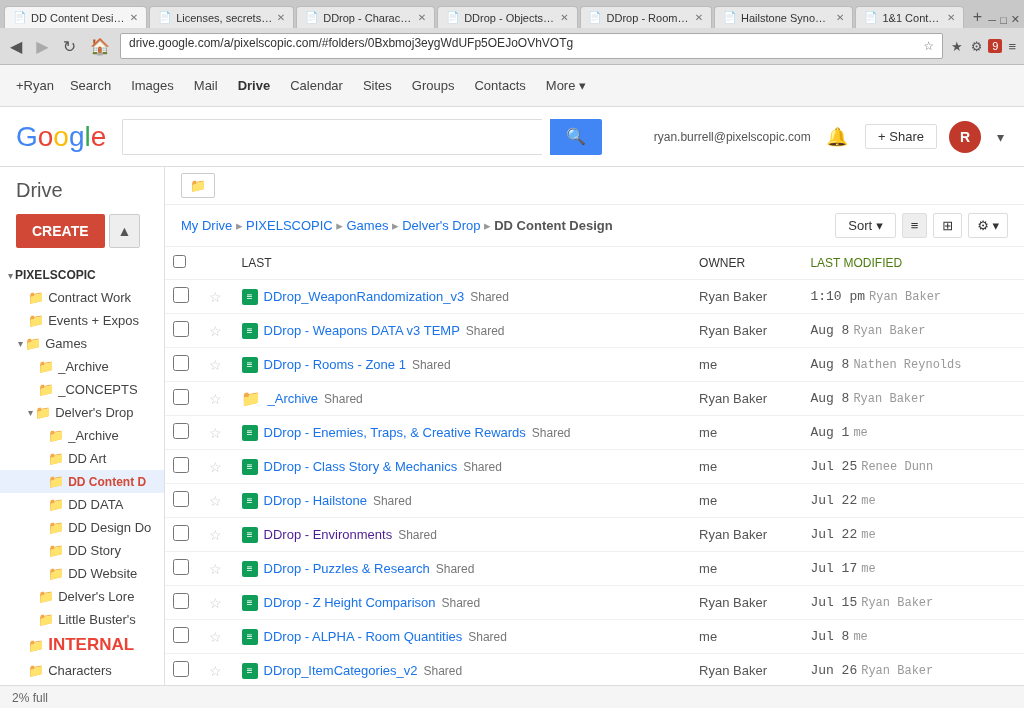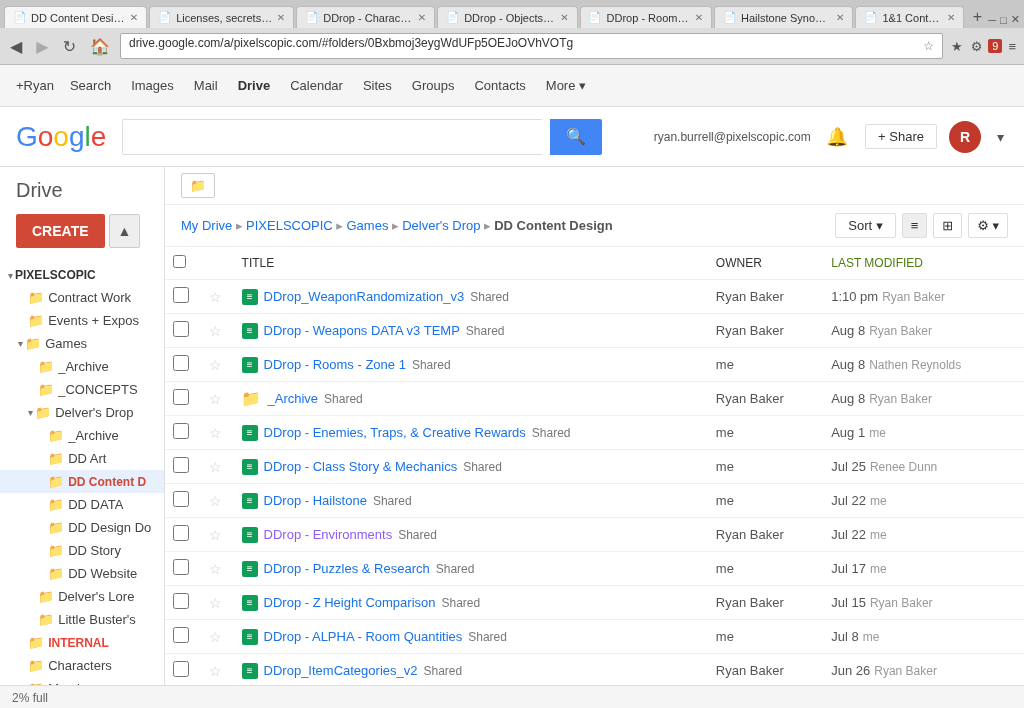--- a/index.html
+++ b/index.html
@@ -75,21 +75,21 @@
 
     .file-table { width: 100%; border-collapse: collapse; }
     .file-table th { text-align: left; padding: 8px 8px; font-size: 12px; color: #333; border-bottom: 1px solid #eee; font-weight: normal; }
     .file-table th.sortable { color: #4d7c0f; cursor: pointer; }
     .file-table td { padding: 7px 8px; font-size: 13px; border-bottom: 1px solid #f0f0f0; vertical-align: middle; }
     .file-name-cell { display: flex; align-items: center; gap: 6px; }
     .file-checkbox { width: 16px; height: 16px; margin-right: 4px; }
     .star-icon { color: #ccc; font-size: 14px; cursor: pointer; margin-right: 4px; }
     .shared-label { color: #777; font-size: 12px; }
     .owner-cell { color: #555; font-size: 13px; }
-    .date-cell { color: #555; font-size: 13px; }
+    .date-cell { color: #555; font-size: 13px; font-family: Liberation Mono, monospace; }
     .date-sub { color: #999; font-size: 12px; margin-left: 4px; }
 
     
     .status-bar { background: #f5f5f5; border-top: 1px solid #ddd; display: flex; align-items: center; justify-content: space-between; padding: 0 12px; height: 24px; font-size: 12px; color: #666; }
     .status-left { }
     .status-right { }
 
     .folder-btn-bar { padding: 6px 16px; border-bottom: 1px solid #eee; }
     .new-folder-btn { background: none; border: 1px solid #ccc; padding: 4px 8px; border-radius: 2px; cursor: pointer; font-size: 13px; color: #555; }
   </style>
@@ -300,21 +300,21 @@
         <div class="sidebar-item">
     <span style="display:inline-block;width:20px;"></span>
     <span style="display:inline-block;width:10px;"></span>
     <span style="color:#f0a030;margin-right:4px;font-size:13px;">📁</span>
     <span style="">Little Buster's</span>
   </div>
         <div class="sidebar-item">
     <span style="display:inline-block;width:10px;"></span>
     <span style="display:inline-block;width:10px;"></span>
     <span style="color:#ea4335;margin-right:4px;font-size:13px;">📁</span>
-    <span style="color:#ea4335;font-weight:bold;font-size:12px;">INTERNAL</span>
+    <span style="color:#ea4335;font-weight:bold;font-size:17px;">INTERNAL</span>
   </div>
         <div class="sidebar-item">
     <span style="display:inline-block;width:10px;"></span>
     <span style="display:inline-block;width:10px;"></span>
     <span style="color:#f0a030;margin-right:4px;font-size:13px;">📁</span>
     <span style="">Characters</span>
   </div>
         <div class="sidebar-item">
     <span style="display:inline-block;width:10px;"></span>
     <span style="display:inline-block;width:10px;"></span>
@@ -345,21 +345,21 @@
       </div>
     </div>
 
     <table class="file-table">
       <thead>
         <tr>
           <th style="width:24px;">
             <input type="checkbox" style="">
           </th>
           <th style="width:24px;"></th>
-          <th>TITLE</th>
+          <th>LAST</th>
           <th>OWNER</th>
           <th class="sortable">LAST MODIFIED</th>
         </tr>
       </thead>
       <tbody id="file-table-body">
       <tr>
     <td>
       <input type="checkbox" class="file-checkbox" style="">
     </td>
     <td>
@@ -494,21 +494,21 @@
           <tr>
     <td>
       <input type="checkbox" class="file-checkbox" style="">
     </td>
     <td>
       <span class="star-icon">☆</span>
     </td>
     <td>
       <div class="file-name-cell">
         <span style="display:inline-block;width:16px;height:16px;background:#0f9d58;border-radius:2px;color:white;font-size:10px;text-align:center;line-height:16px;">≡</span>
-        <a style="color:#8b5cf6;text-decoration:none;cursor:pointer;text-align:right;">DDrop - Environments</a>
+        <a style="color:#4c1d95;text-decoration:none;cursor:pointer;text-align:right;">DDrop - Environments</a>
         <span class="shared-label">Shared</span>
       </div>
     </td>
     <td class="owner-cell">Ryan Baker</td>
     <td class="date-cell">
       Jul 22<span class="date-sub">me</span>
     </td>
   </tr>
           <tr>
     <td>

